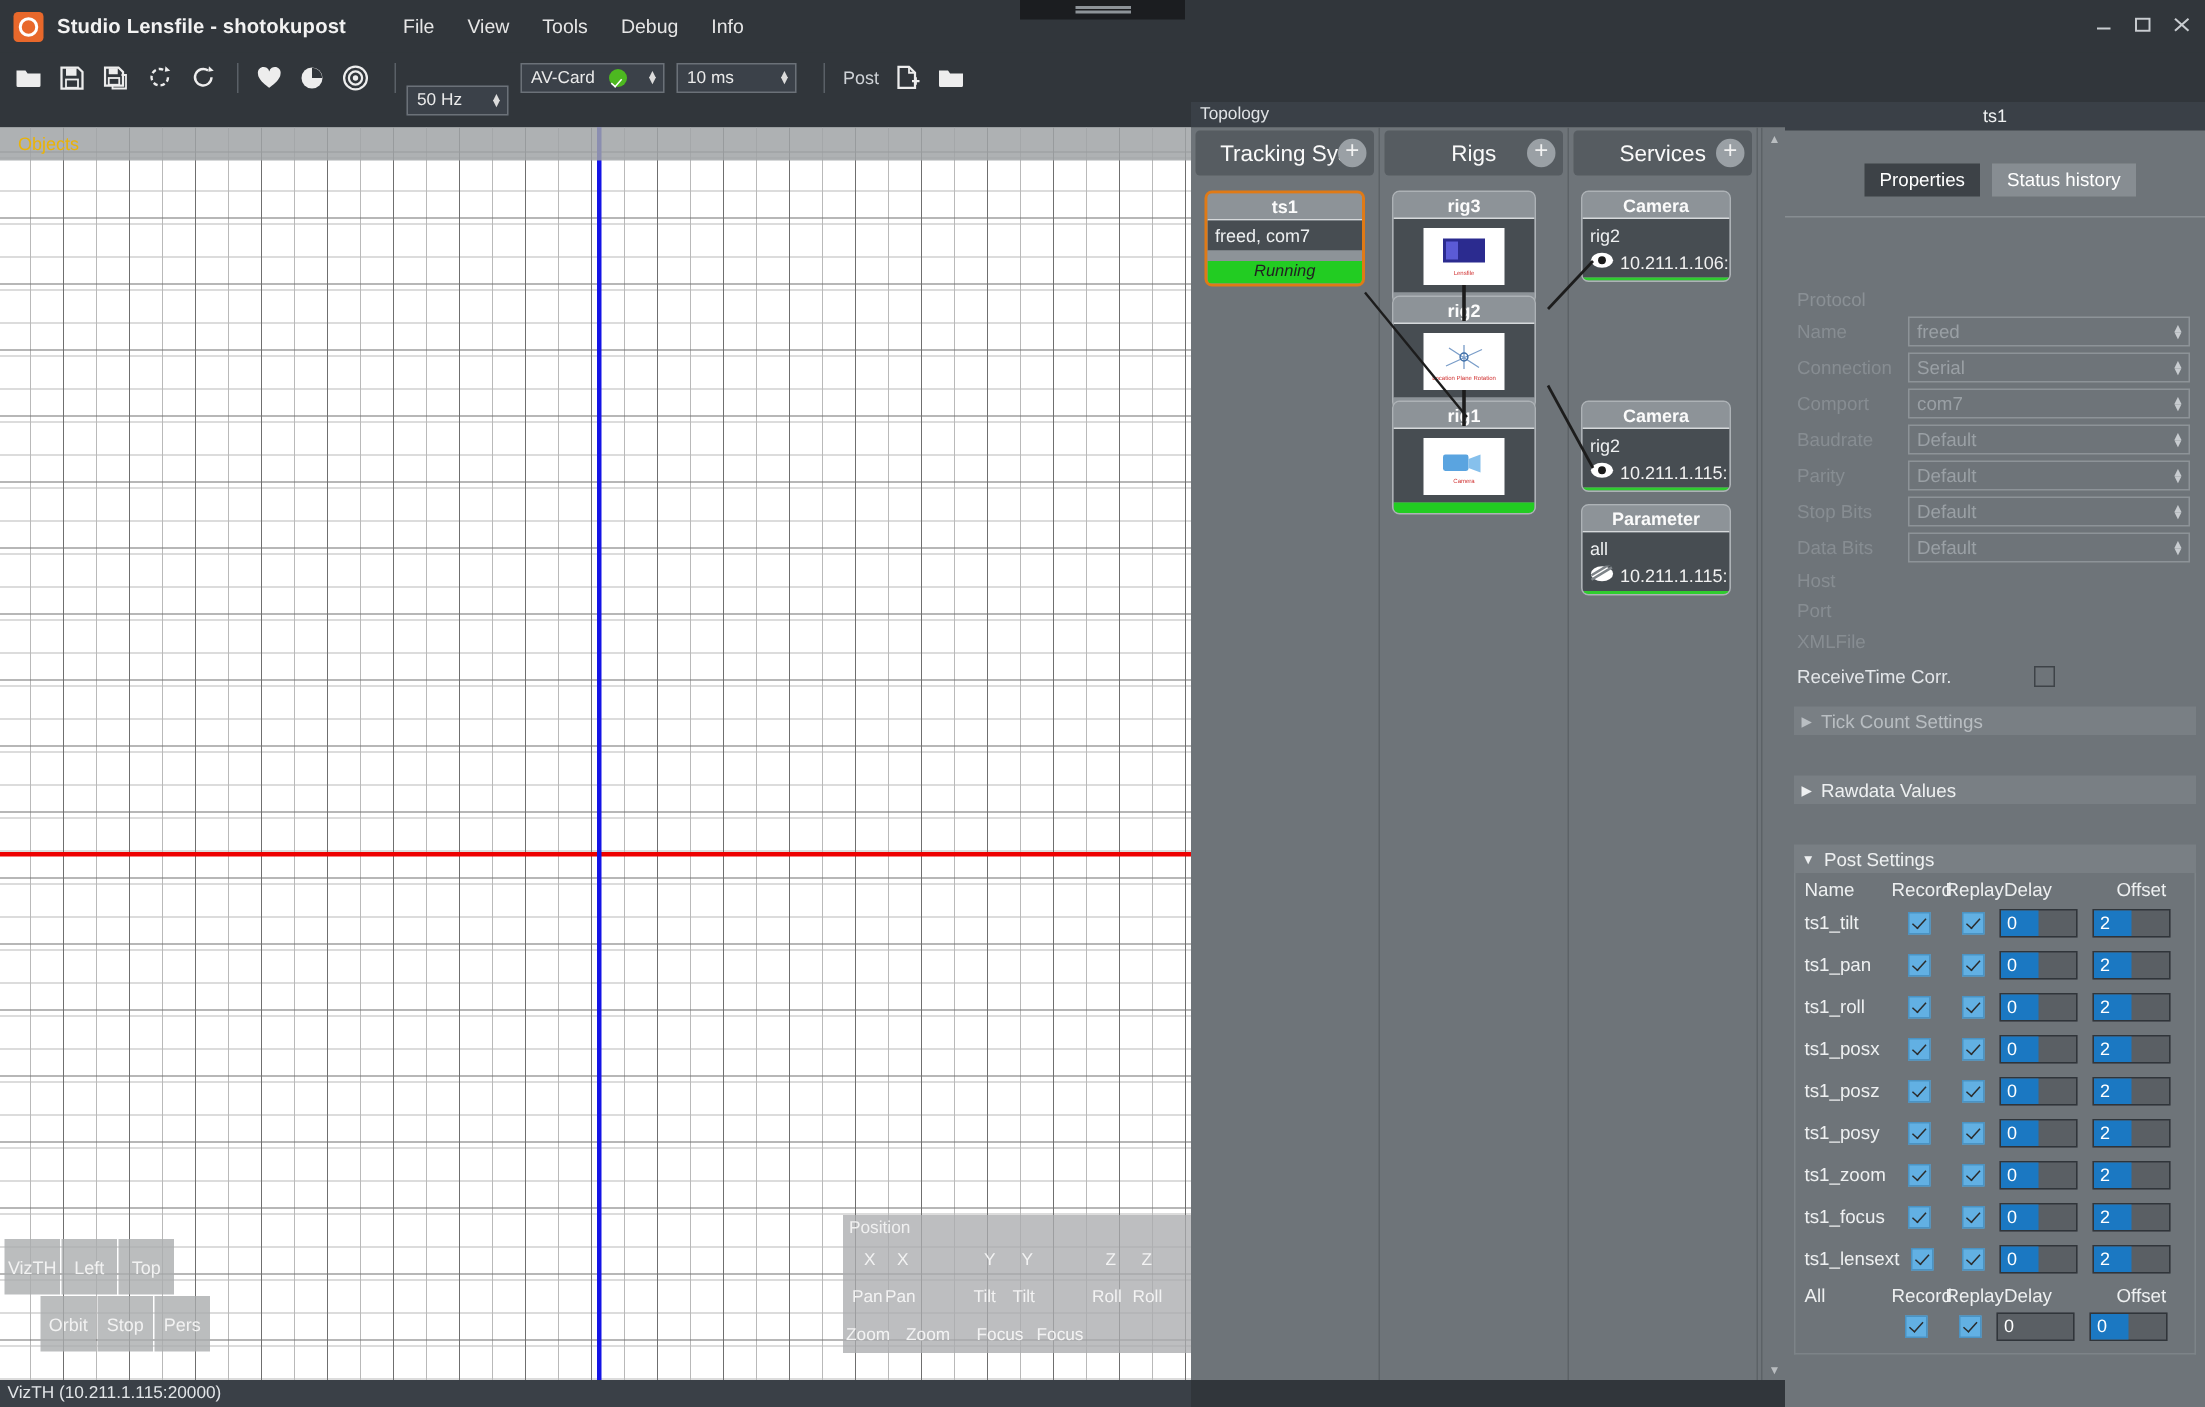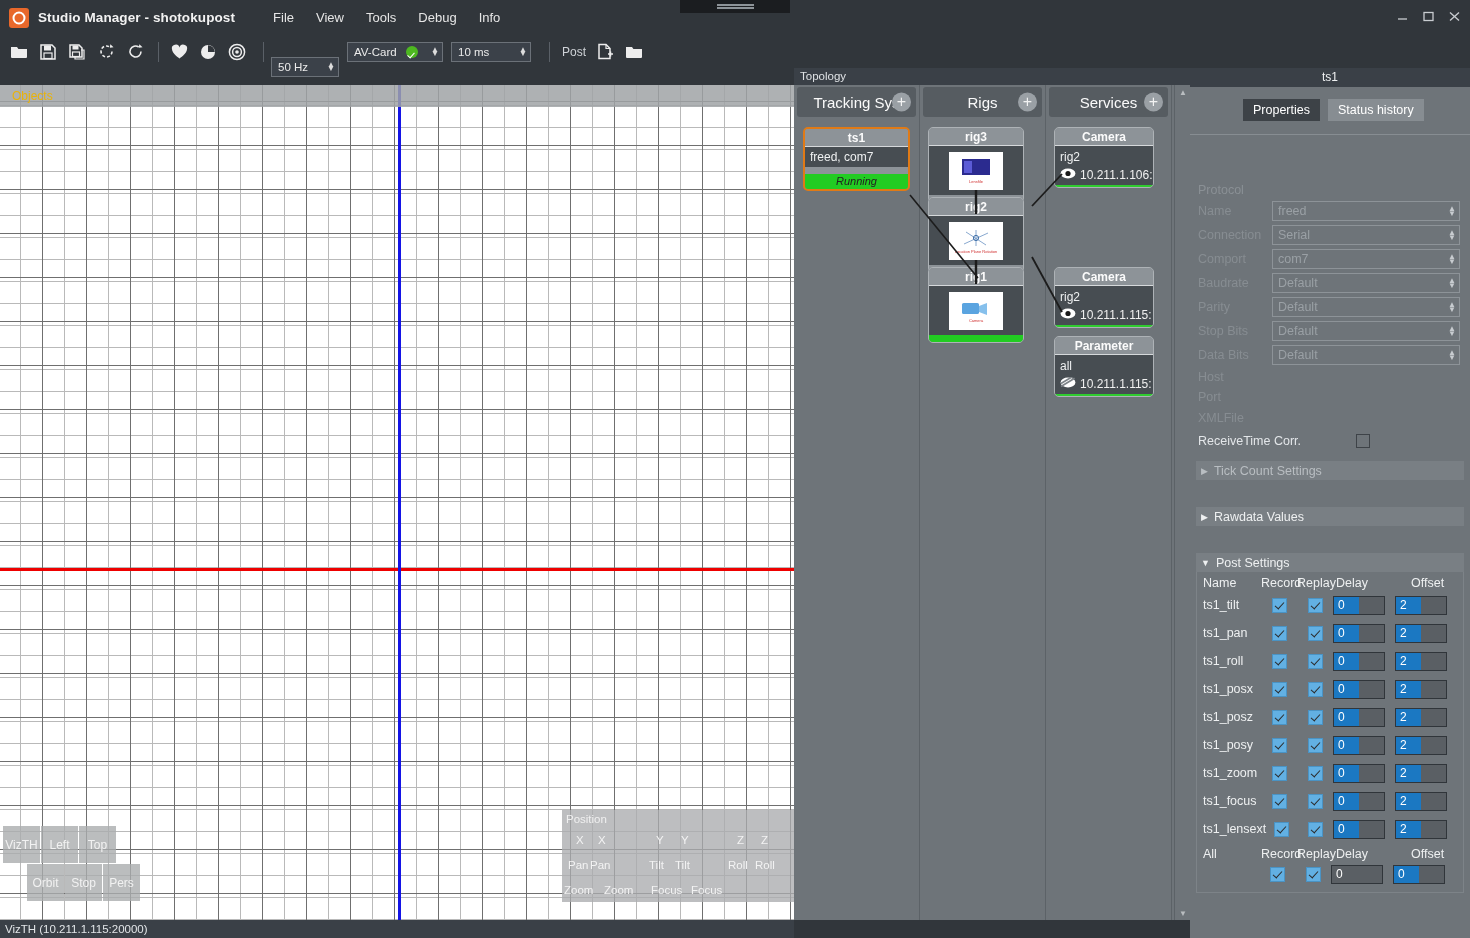--- a/index.html
+++ b/index.html
@@ -158,21 +158,21 @@
   .topo-scroll { position:absolute; right:0; top:17px; width:16px; height:835px;
                  background:#6e7479; border-left:1px solid #5c6267;}
   .sc-arrow{ width:16px; height:14px; display:flex; align-items:center; justify-content:center;
              color:#b9bdc0; font-size:8px;}
 
   
   .props { position:absolute; left:1190px; top:68px; width:280px; height:870px;
            background:#6e7479; }
   .props-title { height:19px; text-align:center; color:#eff1f2; font-size:12px; line-height:19px;
                  background:#3a4047;}
-  .tabs { height:36px; position:relative; margin-top:12px; }
+  .tabs { height:36px; position:relative; margin-top:22px; }
   .tabs::after{content:""; position:absolute; left:0; right:0; bottom:0; height:1px; background:#878d92;}
   .tab { position:absolute; top:0; height:22px; line-height:22px; font-size:12.5px;
          padding:0 10px; cursor:default; }
   .tab.active { background:#3d4247; color:#ffffff; }
   .tab.inactive { background:#878d92; color:#ffffff; }
 
   .section-label { color:#8a9095; font-size:12.5px; padding:8px 0 2px 8px;margin-top:40px;}
   .frow { display:flex; align-items:center; height:24px; padding-left:8px; }
   .flabel { width:74px; color:#878d92; font-size:12.5px; }
   .flabel.on { color:#dfe2e5; }
@@ -213,21 +213,21 @@
   .spinfield .txt { position:absolute; left:4px; top:0; line-height:17px; }
   .spinfield.nofill { background:#5a5f64; }
 </style>
 </head>
 <body>
 
 <div class="app">
 
   <div class="titlebar">
     <div class="app-logo"></div>
-    <div class="app-title">Studio Manager - shotokupost</div>
+    <div class="app-title">Studio Lensfile - shotokupost</div>
     <div class="menubar">
       <div class="menu-item">File</div>
       <div class="menu-item">View</div>
       <div class="menu-item">Tools</div>
       <div class="menu-item">Debug</div>
       <div class="menu-item">Info</div>
     </div>
     <div class="win-ctrls">
       <div class="win-btn">
         <svg width="15" height="15" viewBox="0 0 15 15">

